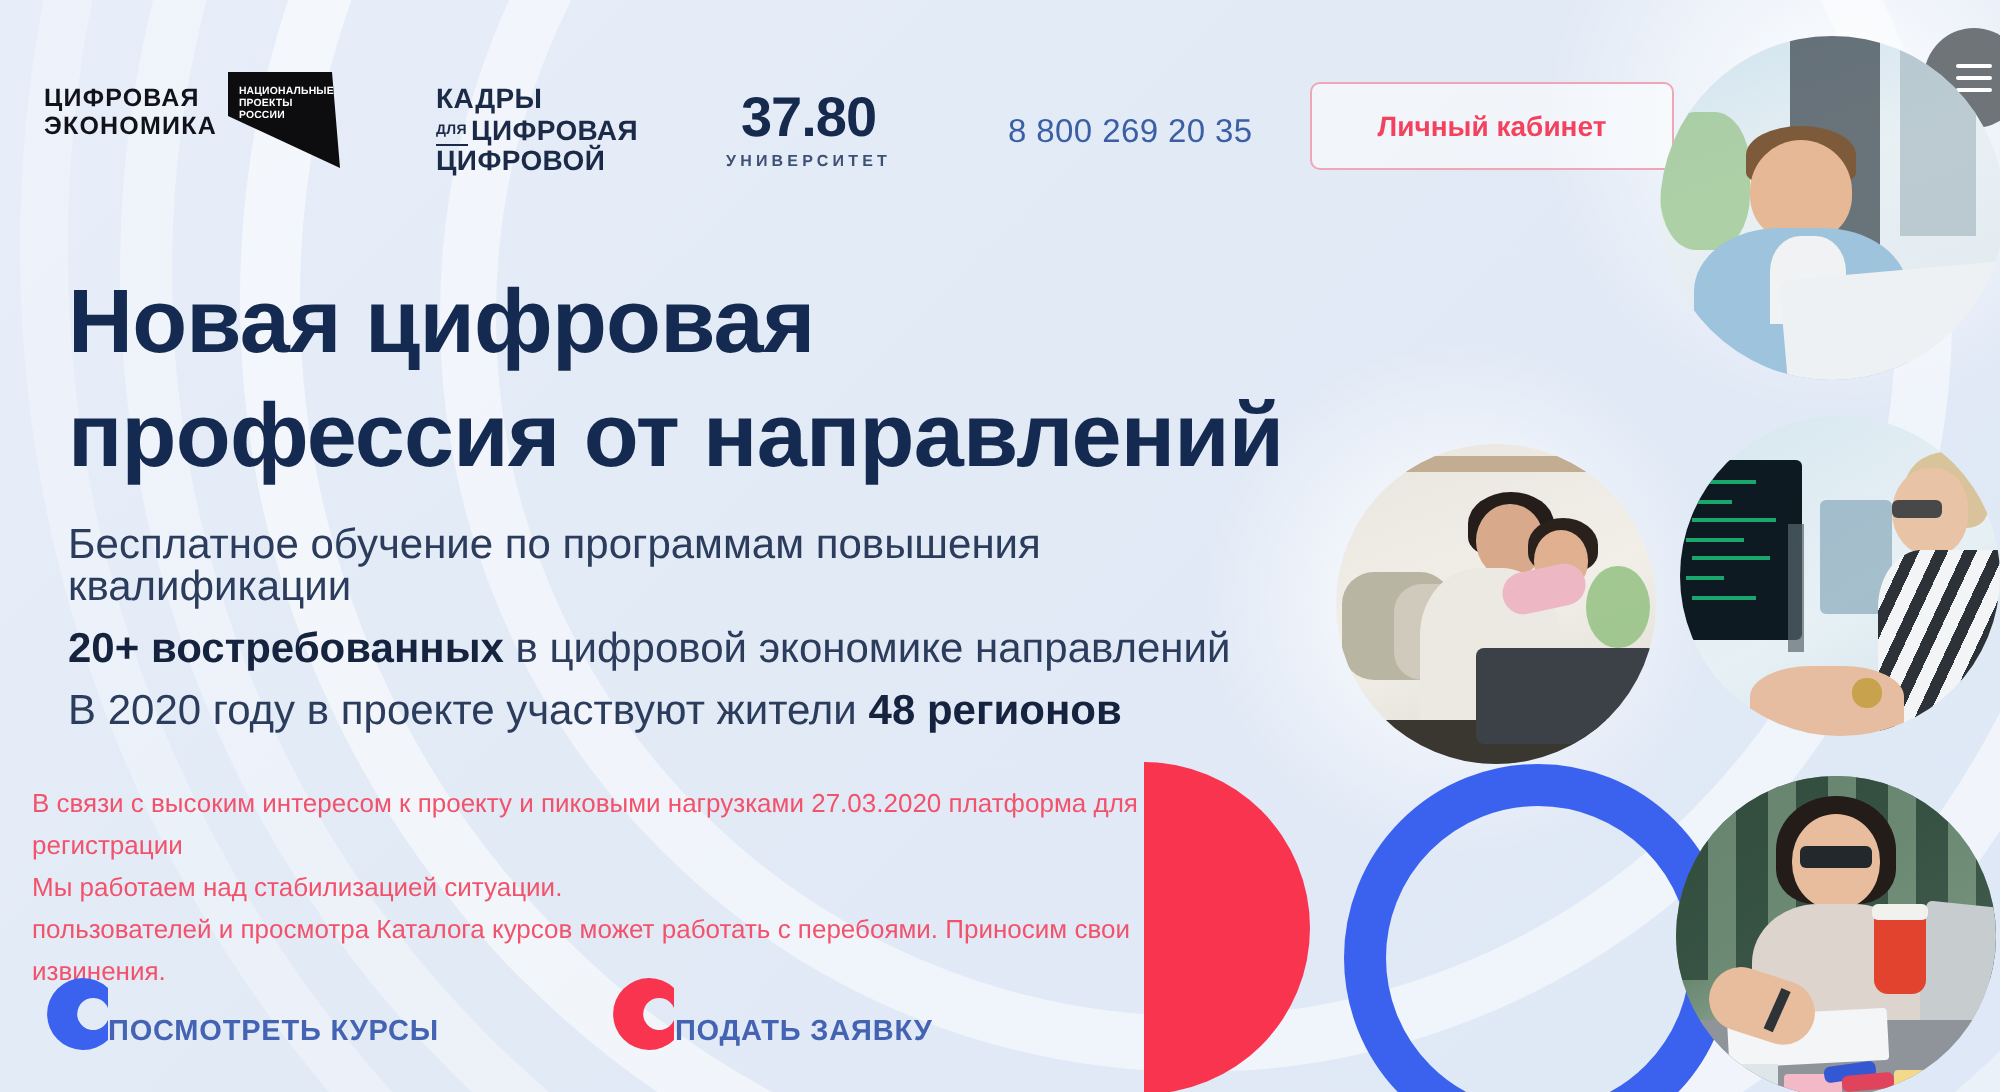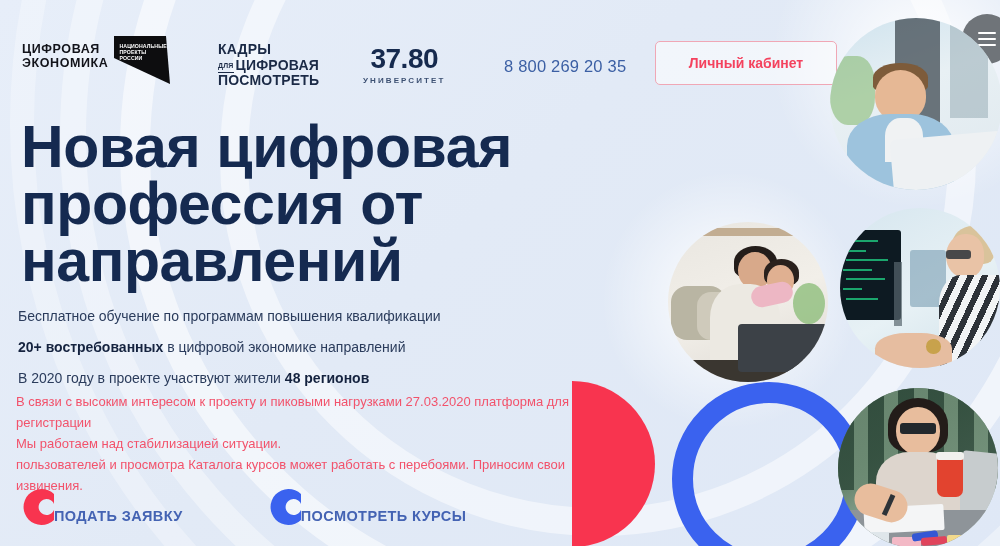--- a/index.html
+++ b/index.html
@@ -77,26 +77,26 @@
     position:absolute;left:962px;top:14px;width:50px;height:50px;border-radius:50%;
     background:#6f7479;display:flex;align-items:center;justify-content:center;
     cursor:pointer;
   }
   .menu-btn .bars{width:18px;}
   .menu-btn .bars i{display:block;height:2.4px;background:#fff;margin:3.4px 0;border-radius:1px;}
 
   
   .hero{position:absolute;left:18px;top:116px;width:640px;}
   .hero h1{
-    margin:3px;color:#152a50;font-weight:bold;
-    font-size:59px;line-height:57px;letter-spacing:-.4px;
+    margin:16px;color:#152a50;font-weight:bold;
+    font-size:45px;line-height:57px;letter-spacing:-.4px;
   }
   .bullets{margin-top:16px;}
   .bullets p{
-    margin:0 0 10px 0;color:#2b3c5c;font-size:14px;line-height:21px;
+    margin:0 0 10px 16px;color:#2b3c5c;font-size:21px;line-height:21px;
   }
   .bullets b{color:#15233f;font-weight:bold;}
 
   .notice{
     position:absolute;left:16px;top:391px;width:560px;
     color:#f2526b;font-size:13px;line-height:21px;
   }
 
   
   .cta-row{position:absolute;left:14px;top:484px;display:flex;align-items:flex-end;}
@@ -214,21 +214,21 @@
         <div class="ftext">НАЦИОНАЛЬНЫЕ ПРОЕКТЫ РОССИИ</div>
       </div>
     </div>
 
     <div class="logo-kadry">
       <div>КАДРЫ</div>
       <div class="r2">
         <span class="dlya">ДЛЯ</span>
         <span>ЦИФРОВАЯ</span>
       </div>
-      <div>ПОСМОТРЕТЬ</div>
+      <div>ЦИФРОВОЙ</div>
     </div>
 
     <div class="logo-univ">
       <div class="num">37.80</div>
       <div class="cap">УНИВЕРСИТЕТ</div>
     </div>
 
     <div class="phone">8 800 269 20 35</div>
 
     <div class="btn-lk">Личный кабинет</div>
@@ -263,33 +263,33 @@
   <div class="notice">
     <div>В связи с высоким интересом к проекту и пиковыми нагрузками 27.03.2020 платформа для регистрации</div>
     <div>Мы работаем над стабилизацией ситуации.</div>
     <div>пользователей и просмотра Каталога курсов может работать с перебоями. Приносим свои извинения.</div>
   </div>
 
   <div class="cta-row">
     <div class="cta">
       <div class="arc">
         <svg width="46" height="46" viewBox="0 0 46 46">
-          <path d="M40 10 A18 18 0 1 0 40 36 L40 26 A8 8 0 1 1 40 20 Z" fill="#f8344f"></path>
+          <path d="M40 10 A18 18 0 1 0 40 36 L40 26 A8 8 0 1 1 40 20 Z" fill="#3a62ef"></path>
         </svg>
       </div>
-      <div class="cta-label">ПОДАТЬ ЗАЯВКУ</div>
+      <div class="cta-label">ПОСМОТРЕТЬ КУРСЫ</div>
     </div>
 
     <div class="cta">
       <div class="arc">
         <svg width="46" height="46" viewBox="0 0 46 46">
-          <path d="M40 10 A18 18 0 1 0 40 36 L40 26 A8 8 0 1 1 40 20 Z" fill="#3a62ef"></path>
+          <path d="M40 10 A18 18 0 1 0 40 36 L40 26 A8 8 0 1 1 40 20 Z" fill="#f8344f"></path>
         </svg>
       </div>
-      <div class="cta-label">ПОСМОТРЕТЬ КУРСЫ</div>
+      <div class="cta-label">ПОДАТЬ ЗАЯВКУ</div>
     </div>
   </div>
 
   <div class="half-circle"></div>
   <div class="ring"></div>
 
   <div class="photo ph-man">
     <div class="scene s-man">
       <div class="win"></div>
         <div class="win2"></div>

